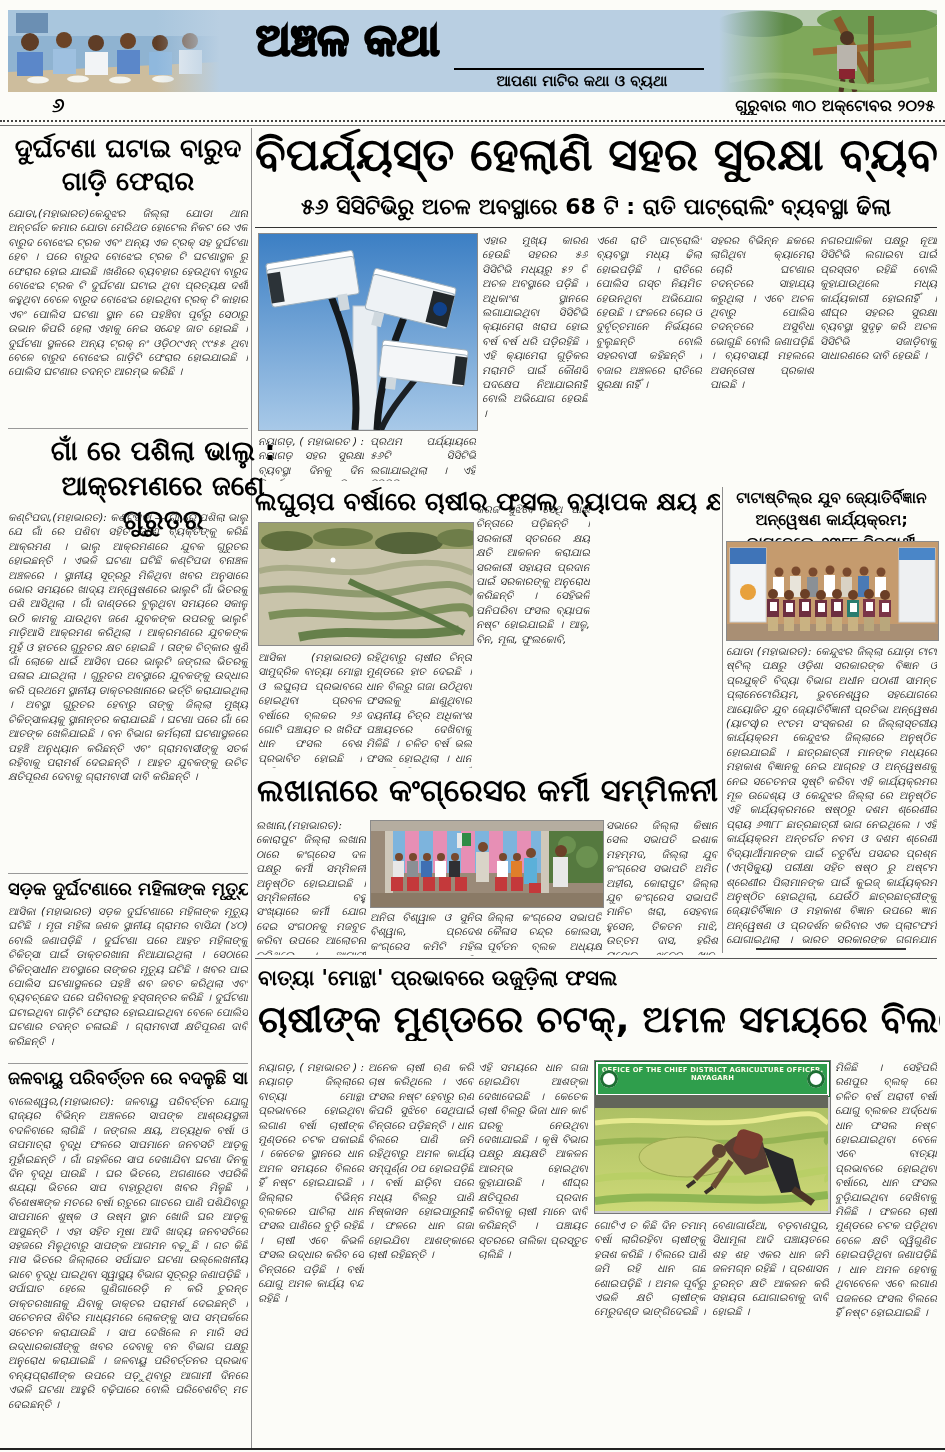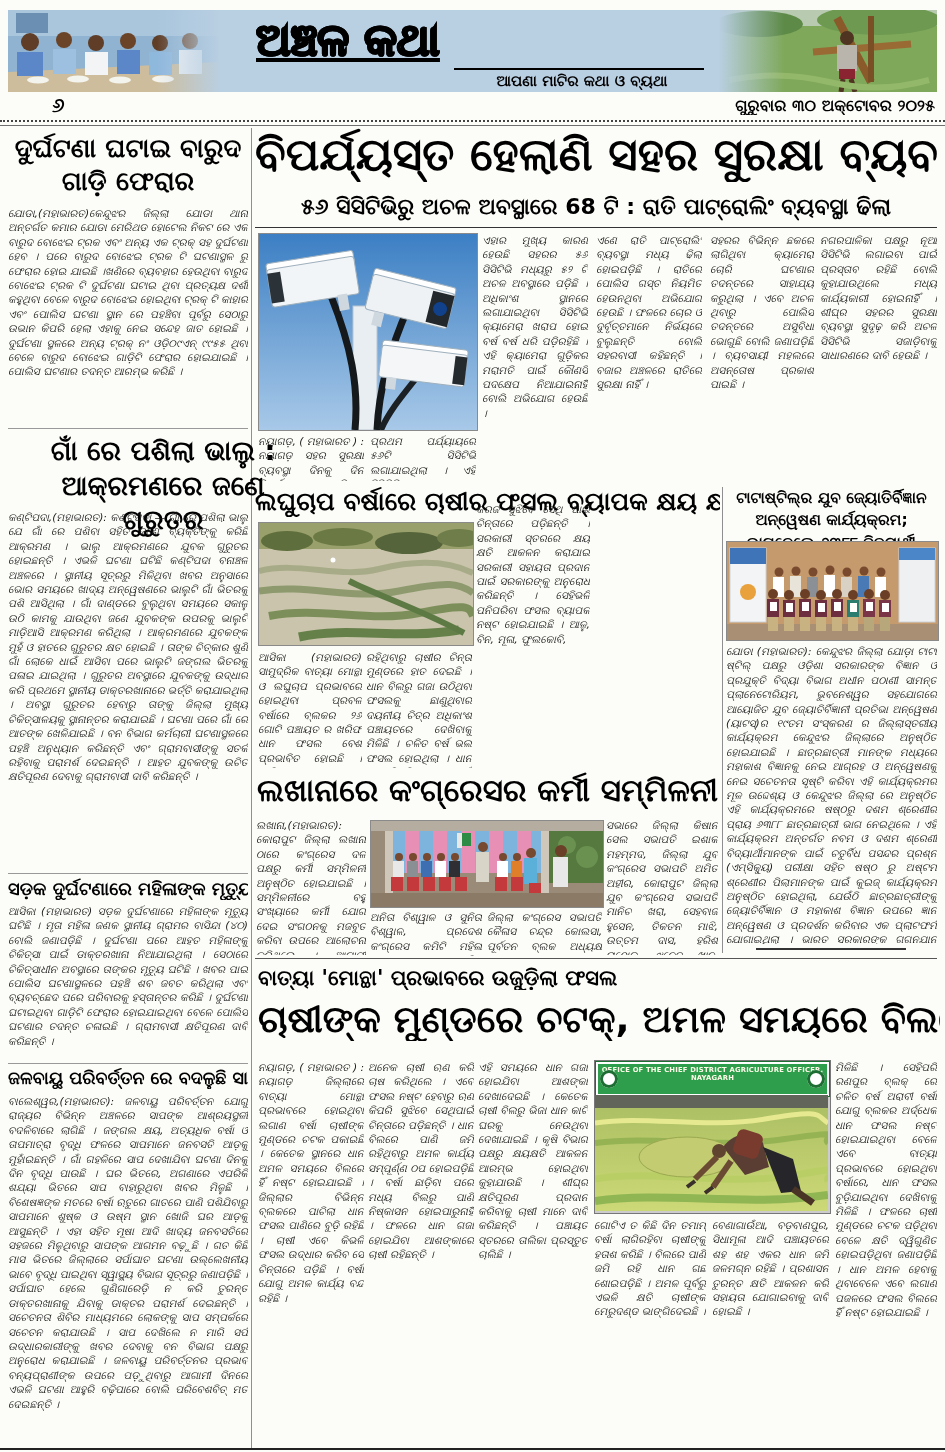--- a/index.html
+++ b/index.html
@@ -8,21 +8,21 @@
   .abs{position:absolute;}
   .jtext{font-size:10.6px;line-height:1.36;text-align:justify;color:#1a1a1a;overflow:hidden;word-break:break-word;font-style:italic;}
   .hl{font-weight:bold;color:#000;}
   .center{text-align:center;}
   .nowrap{white-space:nowrap;overflow:hidden;}
   .vrule{width:1px;background:#8f8f8f;}
   .hrule{height:1px;background:#6f6f6f;}
   .photo{border:1px solid #8a8a8a;overflow:hidden;background:#ccc;}
   .photo svg{display:block;}
   .masthead{background:#b9cfe2;overflow:hidden;}
-  .mast-title{font-weight:bold;color:#ffffff;-webkit-text-stroke:2.2px #000;text-shadow:0 0 1px #000;text-decoration:underline;}
+  .mast-title{font-weight:bold;color:#ffffff;-webkit-text-stroke:2.2px #000;text-shadow:0 0 1px #000;}
   .banner{background:#2f9e4c;border:1px solid #1d6e33;box-shadow:inset 0 0 0 2px #ffffff;
           color:#fff;text-align:center;overflow:hidden;}
   .banner .l1{font-size:6.8px;font-weight:bold;letter-spacing:.2px;margin-top:4px;color:#fefce8;}
   .banner .l2{font-size:10px;font-weight:bold;color:#ffffff;margin-top:13px;}
   .logo-dot{position:absolute;top:8px;width:18px;height:18px;border-radius:50%;background:#fff;
             box-shadow:inset 0 0 0 3px #1d6e33;}
 </style>
 </head>
 <body>
 

